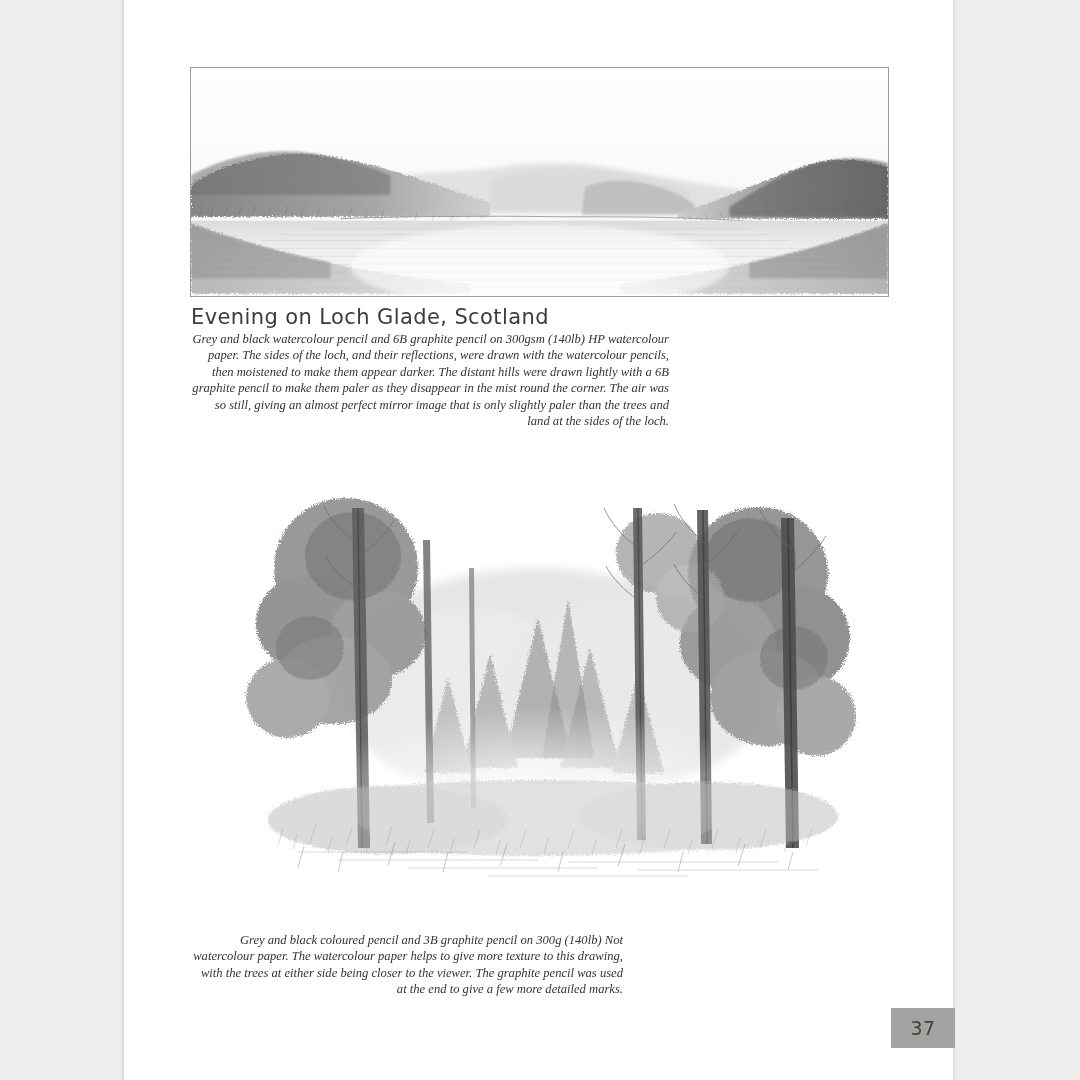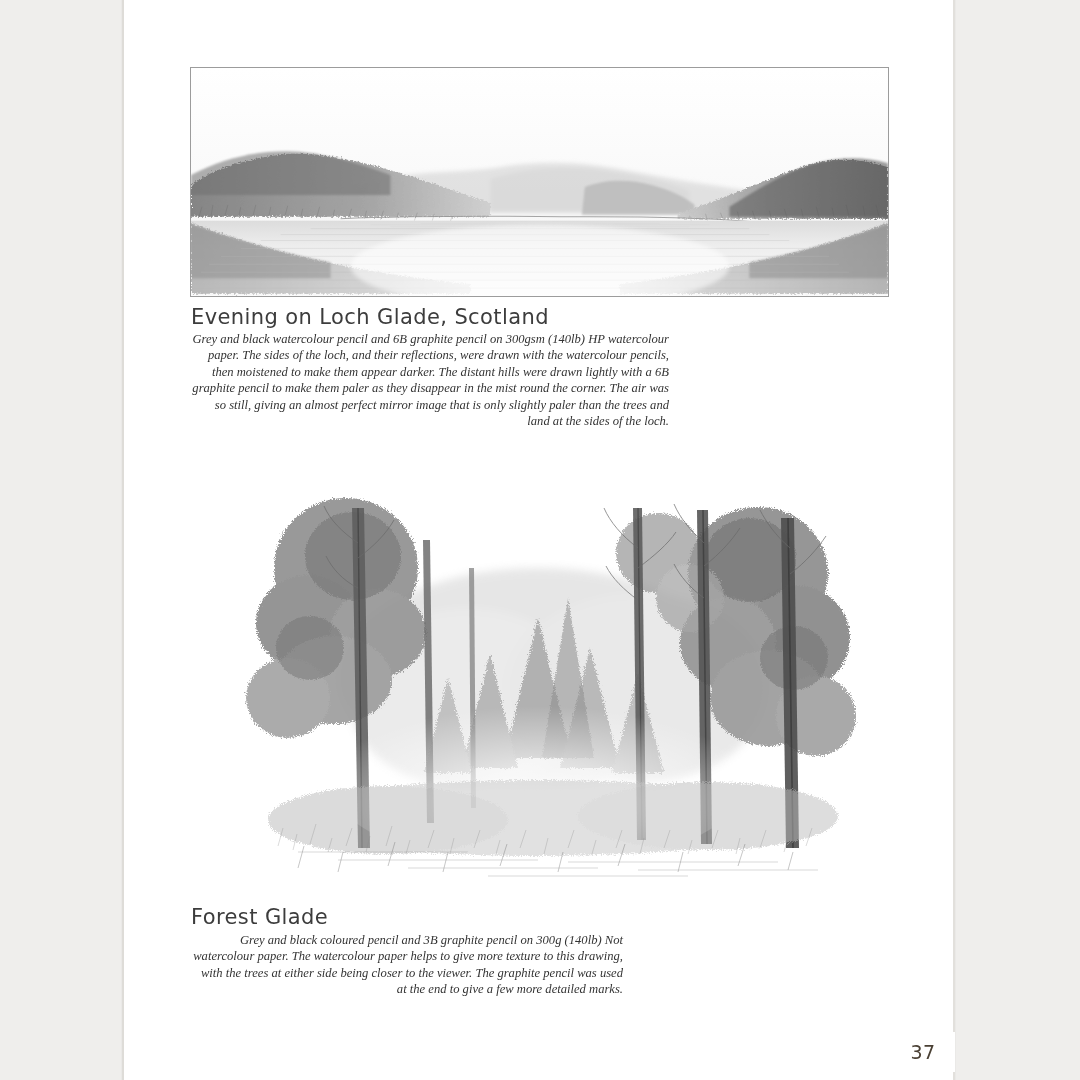--- a/index.html
+++ b/index.html
@@ -122,25 +122,24 @@
     width: 432px;
   }
 
   
   .page-tab {
     position: absolute;
     left: 891px;
     top: 1008px;
     width: 64px;
     height: 40px;
-    background: #ffffff;
+    background: #a3a3a3;
     display: flex;
     align-items: center;
     justify-content: center;
-    margin-top: 24px;
   }
   .page-tab span {
     font-family: "DejaVu Sans", sans-serif;
     font-size: 19px;
     color: #4a4034;
     letter-spacing: 0.5px;
   }
 </style>
 </head>
 <body>
@@ -363,21 +362,20 @@
         <g stroke="#6d6d6d" stroke-width="0.7" opacity="0.55">
           <path d="M60,420 l6,-22 M100,424 l5,-20 M150,418 l7,-24 M205,424 l5,-20 M262,418 l7,-22 M320,424 l5,-20 M380,418 l7,-22 M440,424 l5,-20 M500,418 l7,-22 M550,422 l5,-18"></path>
         </g>
 
         <g stroke="#9a9a9a" stroke-width="0.7" opacity="0.5">
           <path d="M60,404 H230 M100,412 H300 M170,420 H360 M250,428 H450 M330,414 H540 M400,422 H580"></path>
         </g>
       </svg>
     </div>
 
-    <div id="fig2-title" class="caption-title">Forest Glade</div>
     <div id="fig2-body" class="caption-body">Grey and black coloured pencil and 3B graphite pencil on 300g (140lb) Not watercolour paper. The watercolour paper helps to give more texture to this drawing, with the trees at either side being closer to the viewer. The graphite pencil was used at the end to give a few more detailed marks.</div>
 
   </div>
 
   <div class="page-tab">
     <span>37</span>
   </div>
 
 </div>
 

